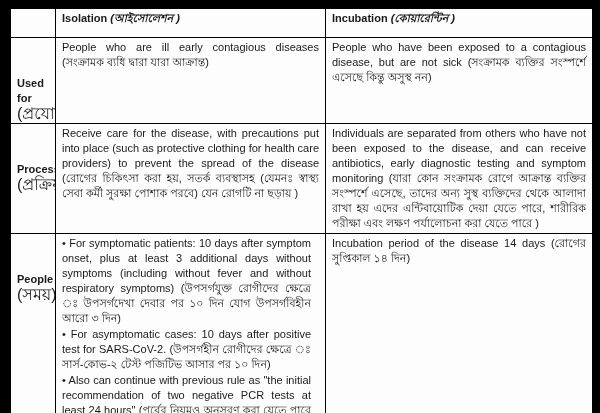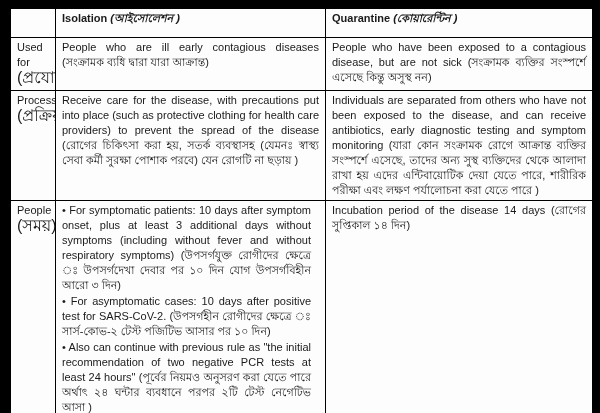--- a/index.html
+++ b/index.html
@@ -46,21 +46,22 @@
   td.head-cell .bn {
     font-style: italic;
   }
   td.label-cell {
     text-align: left;
     vertical-align: middle;
     padding: 2px 2px 2px 4px;
     font-size: 11px;
   }
   td.label-cell .label-en {
-    font-weight: normal;
+    font-weight: bold;
+    margin-top: 36px;
   }
   td.label-cell .label-bn {
     font-size: 16px;
   }
   tr.r-head  td { height: 24px; }
   tr.r-used  td { height: 48px; }
   tr.r-proc  td { height: 85px; }
   tr.r-len   td { height: 183px; }
   tr.r-loc   td { height: 47px; }
   td.label-cell.top-align { vertical-align: top; padding-top: 5px; }
@@ -77,21 +78,21 @@
       <col style="width:267px">
     </colgroup>
     <tbody>
       <tr class="r-head">
         <td class="label-cell"></td>
         <td class="head-cell">
           <span class="en">Isolation</span>
           <span class="bn">(আইসোলেশন )</span>
         </td>
         <td class="head-cell">
-          <span class="en">Quarantine</span>
+          <span class="en">Incubation</span>
           <span class="bn">(কোয়ারেন্টিন )</span>
         </td>
       </tr>
 
       <tr class="r-used">
         <td class="label-cell">
           <div class="label-en">Used for</div>
           <div class="label-bn">(প্রযোজ্য)</div>
         </td>
         <td class="body-cell">People who are ill early contagious diseases  (সংক্রামক ব্যধি দ্বারা যারা আক্রান্ত)</td>

